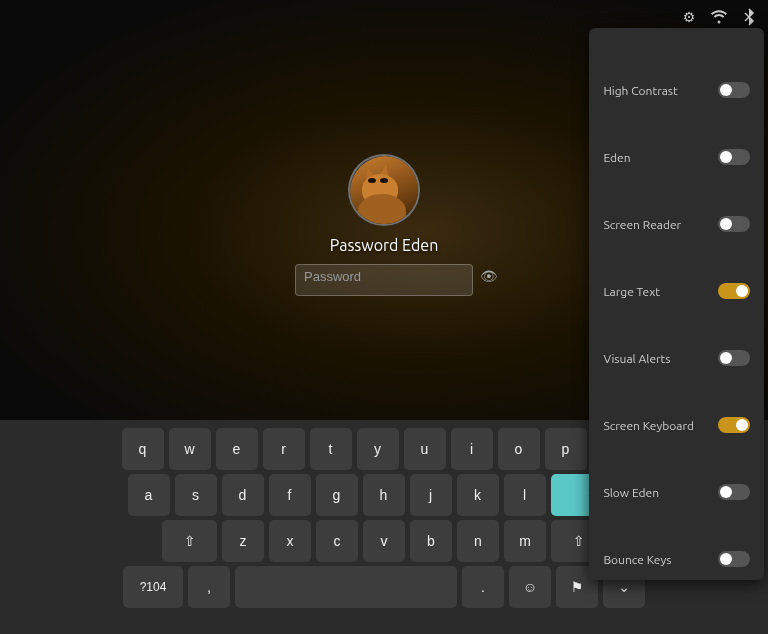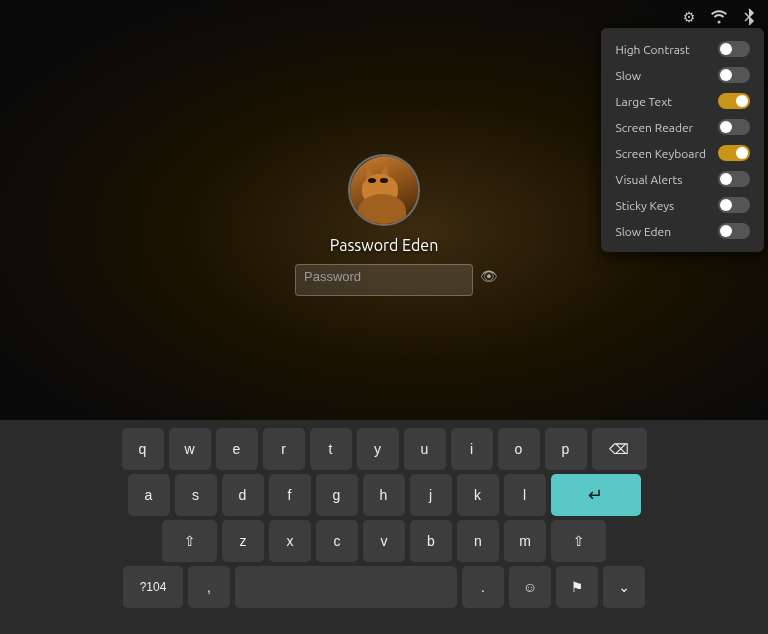--- a/index.html
+++ b/index.html
@@ -55,21 +55,22 @@
       min-width: 160px;
       box-shadow: 0 4px 16px rgba(0,0,0,0.7);
       z-index: 10;
     }
 
     .a11y-row {
       display: flex;
       align-items: center;
       justify-content: space-between;
       padding: 5px 14px;
-      gap: 12px;
+      gap: 24px;
+      margin-top: 41px;
     }
 
     .a11y-label {
       color: #ccc;
       font-size: 12px;
       white-space: nowrap;
     }
 
     
     .toggle {
@@ -246,82 +247,82 @@
     <div class="a11y-row">
       <span class="a11y-label">High Contrast</span>
       <div class="toggle">
         <div class="toggle-track off">
             <div class="toggle-knob off"></div>
           </div>
       </div>
     </div>
 
     <div class="a11y-row">
-      <span class="a11y-label">Slow</span>
+      <span class="a11y-label">Eden</span>
+      <div class="toggle">
+        <div class="toggle-track off">
+            <div class="toggle-knob off"></div>
+          </div>
+      </div>
+    </div>
+
+    <div class="a11y-row">
+      <span class="a11y-label">Screen Reader</span>
       <div class="toggle">
         <div class="toggle-track off">
             <div class="toggle-knob off"></div>
           </div>
       </div>
     </div>
 
     <div class="a11y-row">
       <span class="a11y-label">Large Text</span>
       <div class="toggle">
         <div class="toggle-track on">
             <div class="toggle-knob on"></div>
           </div>
       </div>
     </div>
 
     <div class="a11y-row">
-      <span class="a11y-label">Screen Reader</span>
+      <span class="a11y-label">Visual Alerts</span>
       <div class="toggle">
         <div class="toggle-track off">
             <div class="toggle-knob off"></div>
           </div>
       </div>
     </div>
 
     <div class="a11y-row">
       <span class="a11y-label">Screen Keyboard</span>
       <div class="toggle">
         <div class="toggle-track on">
             <div class="toggle-knob on"></div>
           </div>
       </div>
     </div>
 
-    <div class="a11y-row">
-      <span class="a11y-label">Visual Alerts</span>
-      <div class="toggle">
-        <div class="toggle-track off">
-            <div class="toggle-knob off"></div>
-          </div>
-      </div>
-    </div>
-
-    <div class="a11y-row">
-      <span class="a11y-label">Sticky Keys</span>
-      <div class="toggle">
-        <div class="toggle-track off">
-            <div class="toggle-knob off"></div>
-          </div>
-      </div>
-    </div>
 
     <div class="a11y-row">
       <span class="a11y-label">Slow Eden</span>
       <div class="toggle">
         <div class="toggle-track off">
             <div class="toggle-knob off"></div>
           </div>
       </div>
     </div>
 
+    <div class="a11y-row">
+      <span class="a11y-label">Bounce Keys</span>
+      <div class="toggle">
+        <div class="toggle-track off">
+            <div class="toggle-knob off"></div>
+          </div>
+      </div>
+    </div>
 
   </div>
 
   <div class="user-section">
     <div class="avatar-ring">
       <div class="cat-silhouette">
 
         <div style="width:72px;height:72px;background:linear-gradient(160deg, #c88030 0%, #a06020 30%, #6a3d10 65%, #2a1a06 100%);border-radius:50%;position:relative;overflow:hidden;">
           <div style="position:absolute;top:10px;left:14px;width:10px;height:14px;background:#b87028;transform:rotate(-15deg);clip-path:polygon(50% 0%, 0% 100%, 100% 100%);"></div>
           <div style="position:absolute;top:8px;left:30px;width:10px;height:14px;background:#b87028;transform:rotate(10deg);clip-path:polygon(50% 0%, 0% 100%, 100% 100%);"></div>

